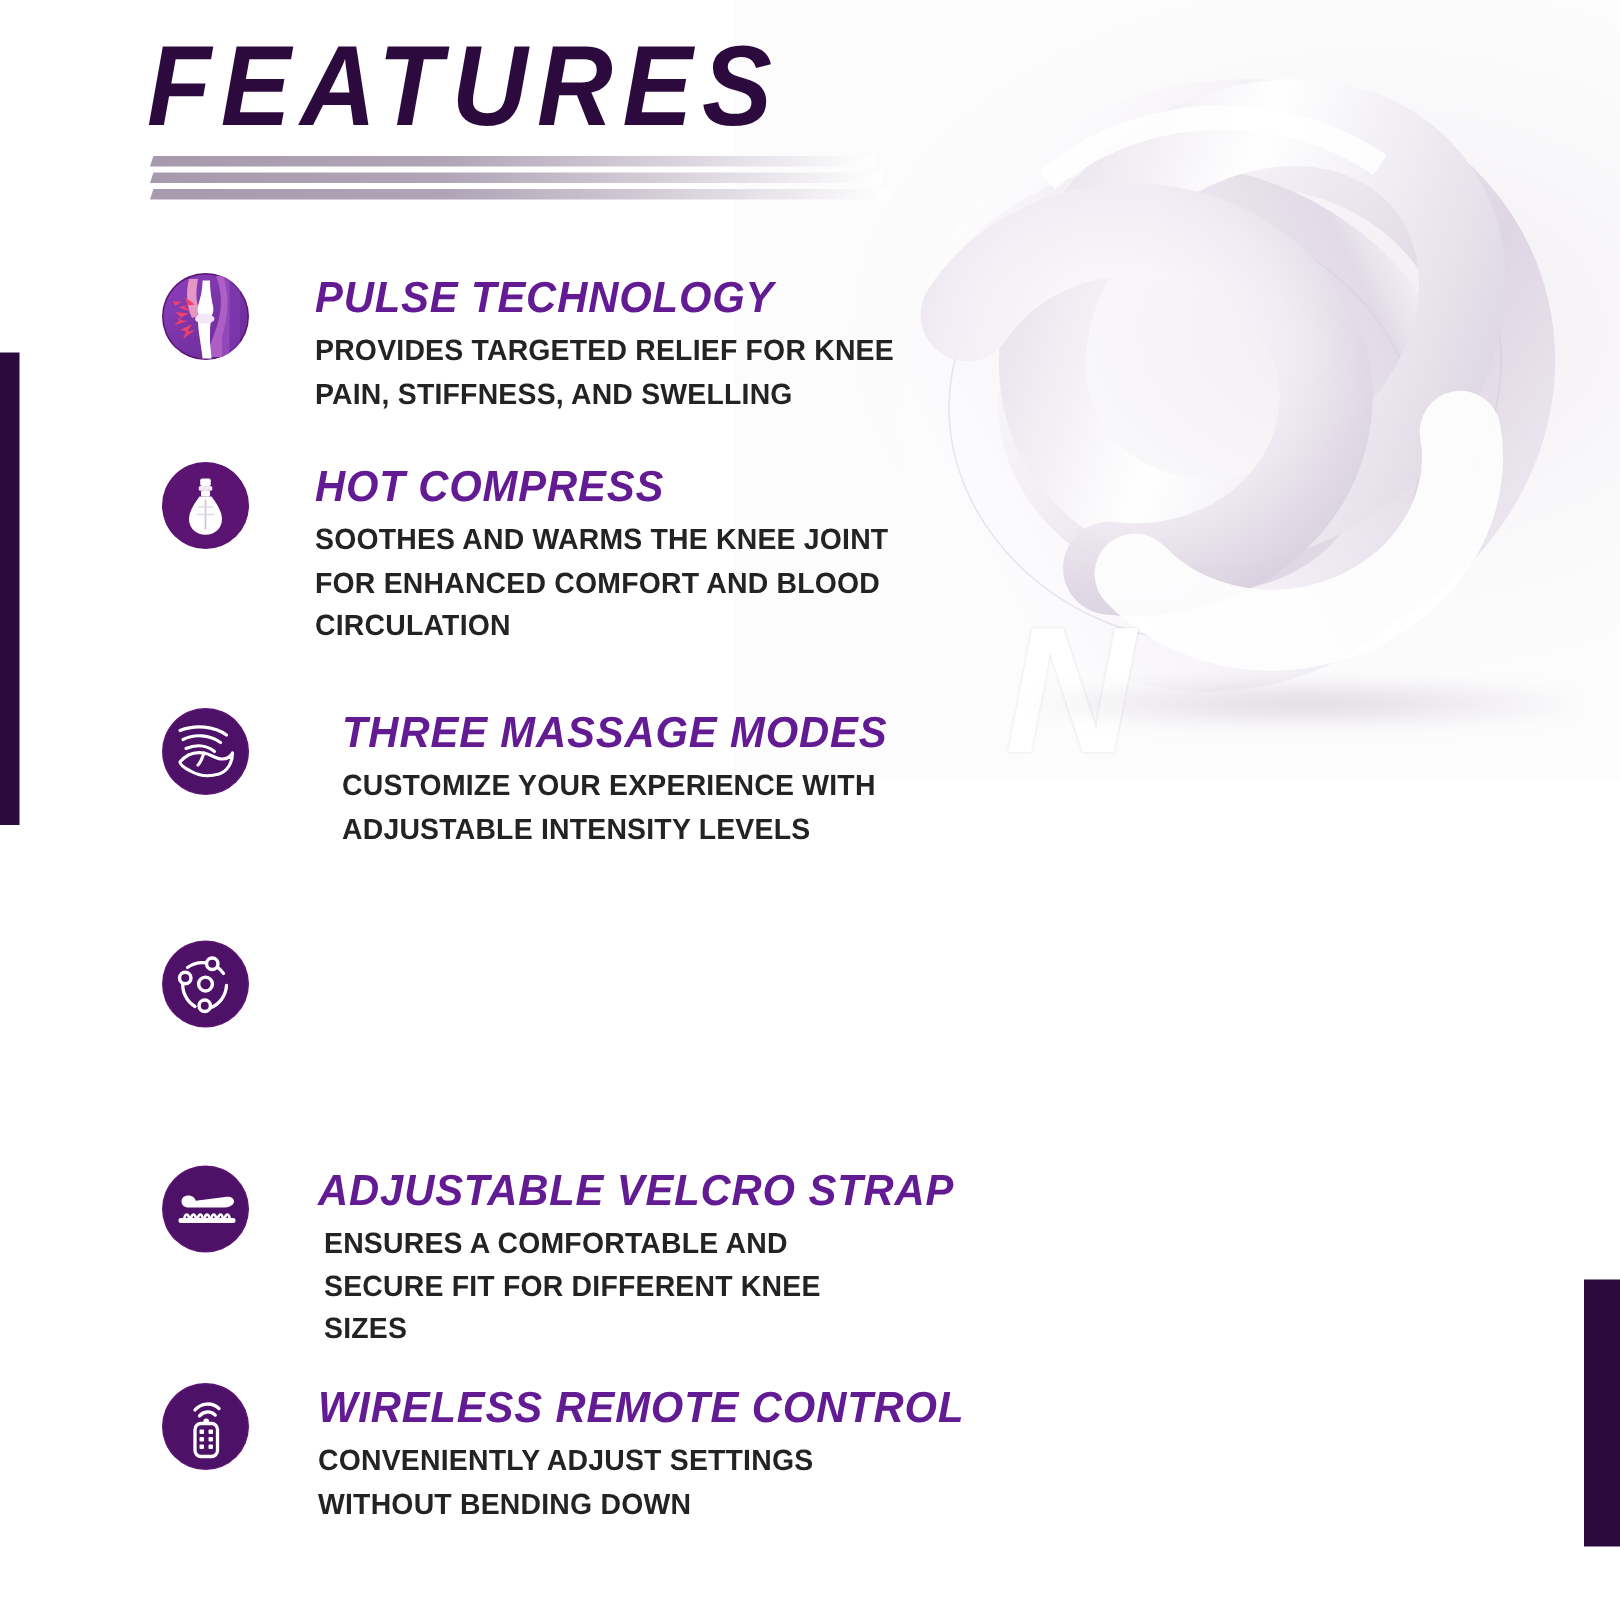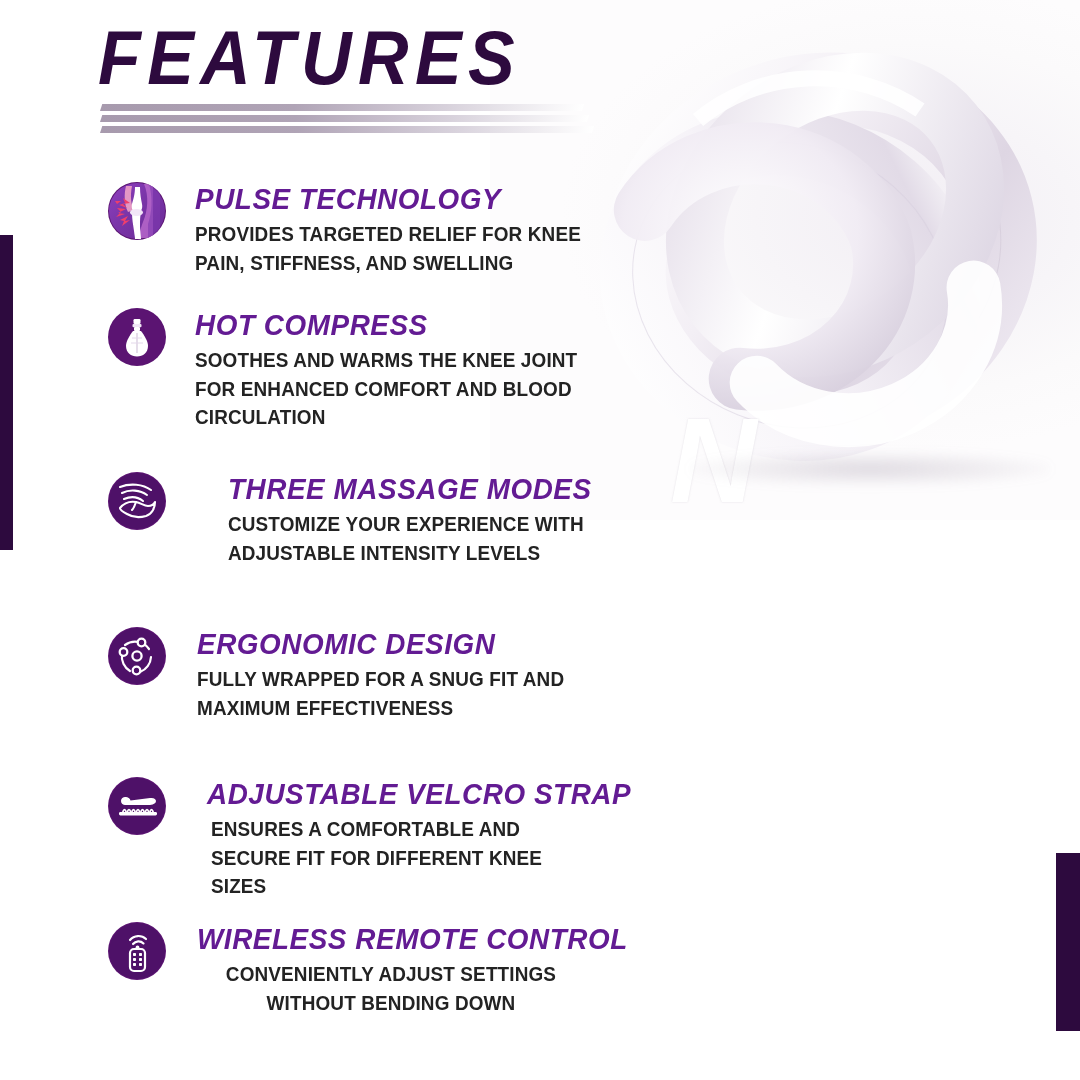--- a/index.html
+++ b/index.html
@@ -82,21 +82,21 @@
   .title-rules .rule.r3 { top:22px; width:492px; }
 
   
   .features { position:absolute; left:0; top:0; width:640px; }
   .feature {
     position:absolute;
     left:108px;
     width:520px;
     display:flex;
     align-items:flex-start;
-    gap:0;
+    gap:15px;
   }
   .feature-icon {
     flex:0 0 auto;
     width:58px; height:58px; border-radius:50%;
     overflow:hidden;
     position:relative;
     background:#5b1472;
   }
   .feature-icon svg { display:block; width:58px; height:58px; }
   .feature-text { margin-left:29px; padding-top:2px; }
@@ -126,22 +126,22 @@
   .feature.f0 { top:182px; }
   .feature.f1 { top:308px; }
   .feature.f2 { top:472px;justify-content:space-between; }
   .feature.f3 { top:627px; }
   .feature.f4 { top:777px; }
   .feature.f5 { top:922px; }
 
   
   .feature.f2 .feature-text { margin-left:31px; }
   .feature.f3 .feature-text { margin-left:31px; }
-  .feature.f4 .feature-text { margin-left:41px; }
-  .feature.f5 .feature-text { margin-left:31px;text-align:center; }
+  .feature.f4 .feature-text { margin-left:31px; }
+  .feature.f5 .feature-text { margin-left:31px; }
   .feature.f4 .feature-desc { margin-left:4px; }
 </style>
 </head>
 <body>
 
 <div id="page">
 
   <div class="hero-image">
     <svg class="hero-svg" viewBox="0 0 590 520" xmlns="http://www.w3.org/2000/svg" aria-hidden="true">
       <defs>
@@ -285,24 +285,20 @@
             <path d="M22 44 A 17 17 0 0 1 14 27"></path>
           </g>
           <g fill="#4e1168" stroke="#ffffff" stroke-width="2.3">
             <circle cx="29" cy="29" r="4.6"></circle>
             <circle cx="33.5" cy="15.5" r="3.8"></circle>
             <circle cx="15.5" cy="25" r="3.8"></circle>
             <circle cx="28.5" cy="43.5" r="3.8"></circle>
           </g>
         </svg>
       </div>
-      <div class="feature-text">
-        <div class="feature-title">ERGONOMIC DESIGN</div>
-        <div class="feature-desc">FULLY WRAPPED FOR A SNUG FIT AND MAXIMUM EFFECTIVENESS</div>
-      </div>
     </div>
 
     <div class="feature f4">
       <div class="feature-icon">
         <svg viewBox="0 0 58 58" xmlns="http://www.w3.org/2000/svg">
           <circle cx="29" cy="29" r="28" fill="#4e1168"></circle>
           <path d="M13 24 C13 21.5 15 20 17.5 20 C20 20 22 21.5 22.5 23.5 L42 21 C46 20.5 48 22 48 24 C48 26 46 27.5 42 28 L17.5 28 C15 28 13 26.5 13 24 Z" fill="#ffffff"></path>
           <rect x="11" y="35" width="38" height="3.4" rx="1.4" fill="#ffffff"></rect>
           <g fill="none" stroke="#ffffff" stroke-width="1.8" stroke-linecap="round">
             <path d="M15 34.6 C15.8 32 17.2 32 18 34.6"></path>

